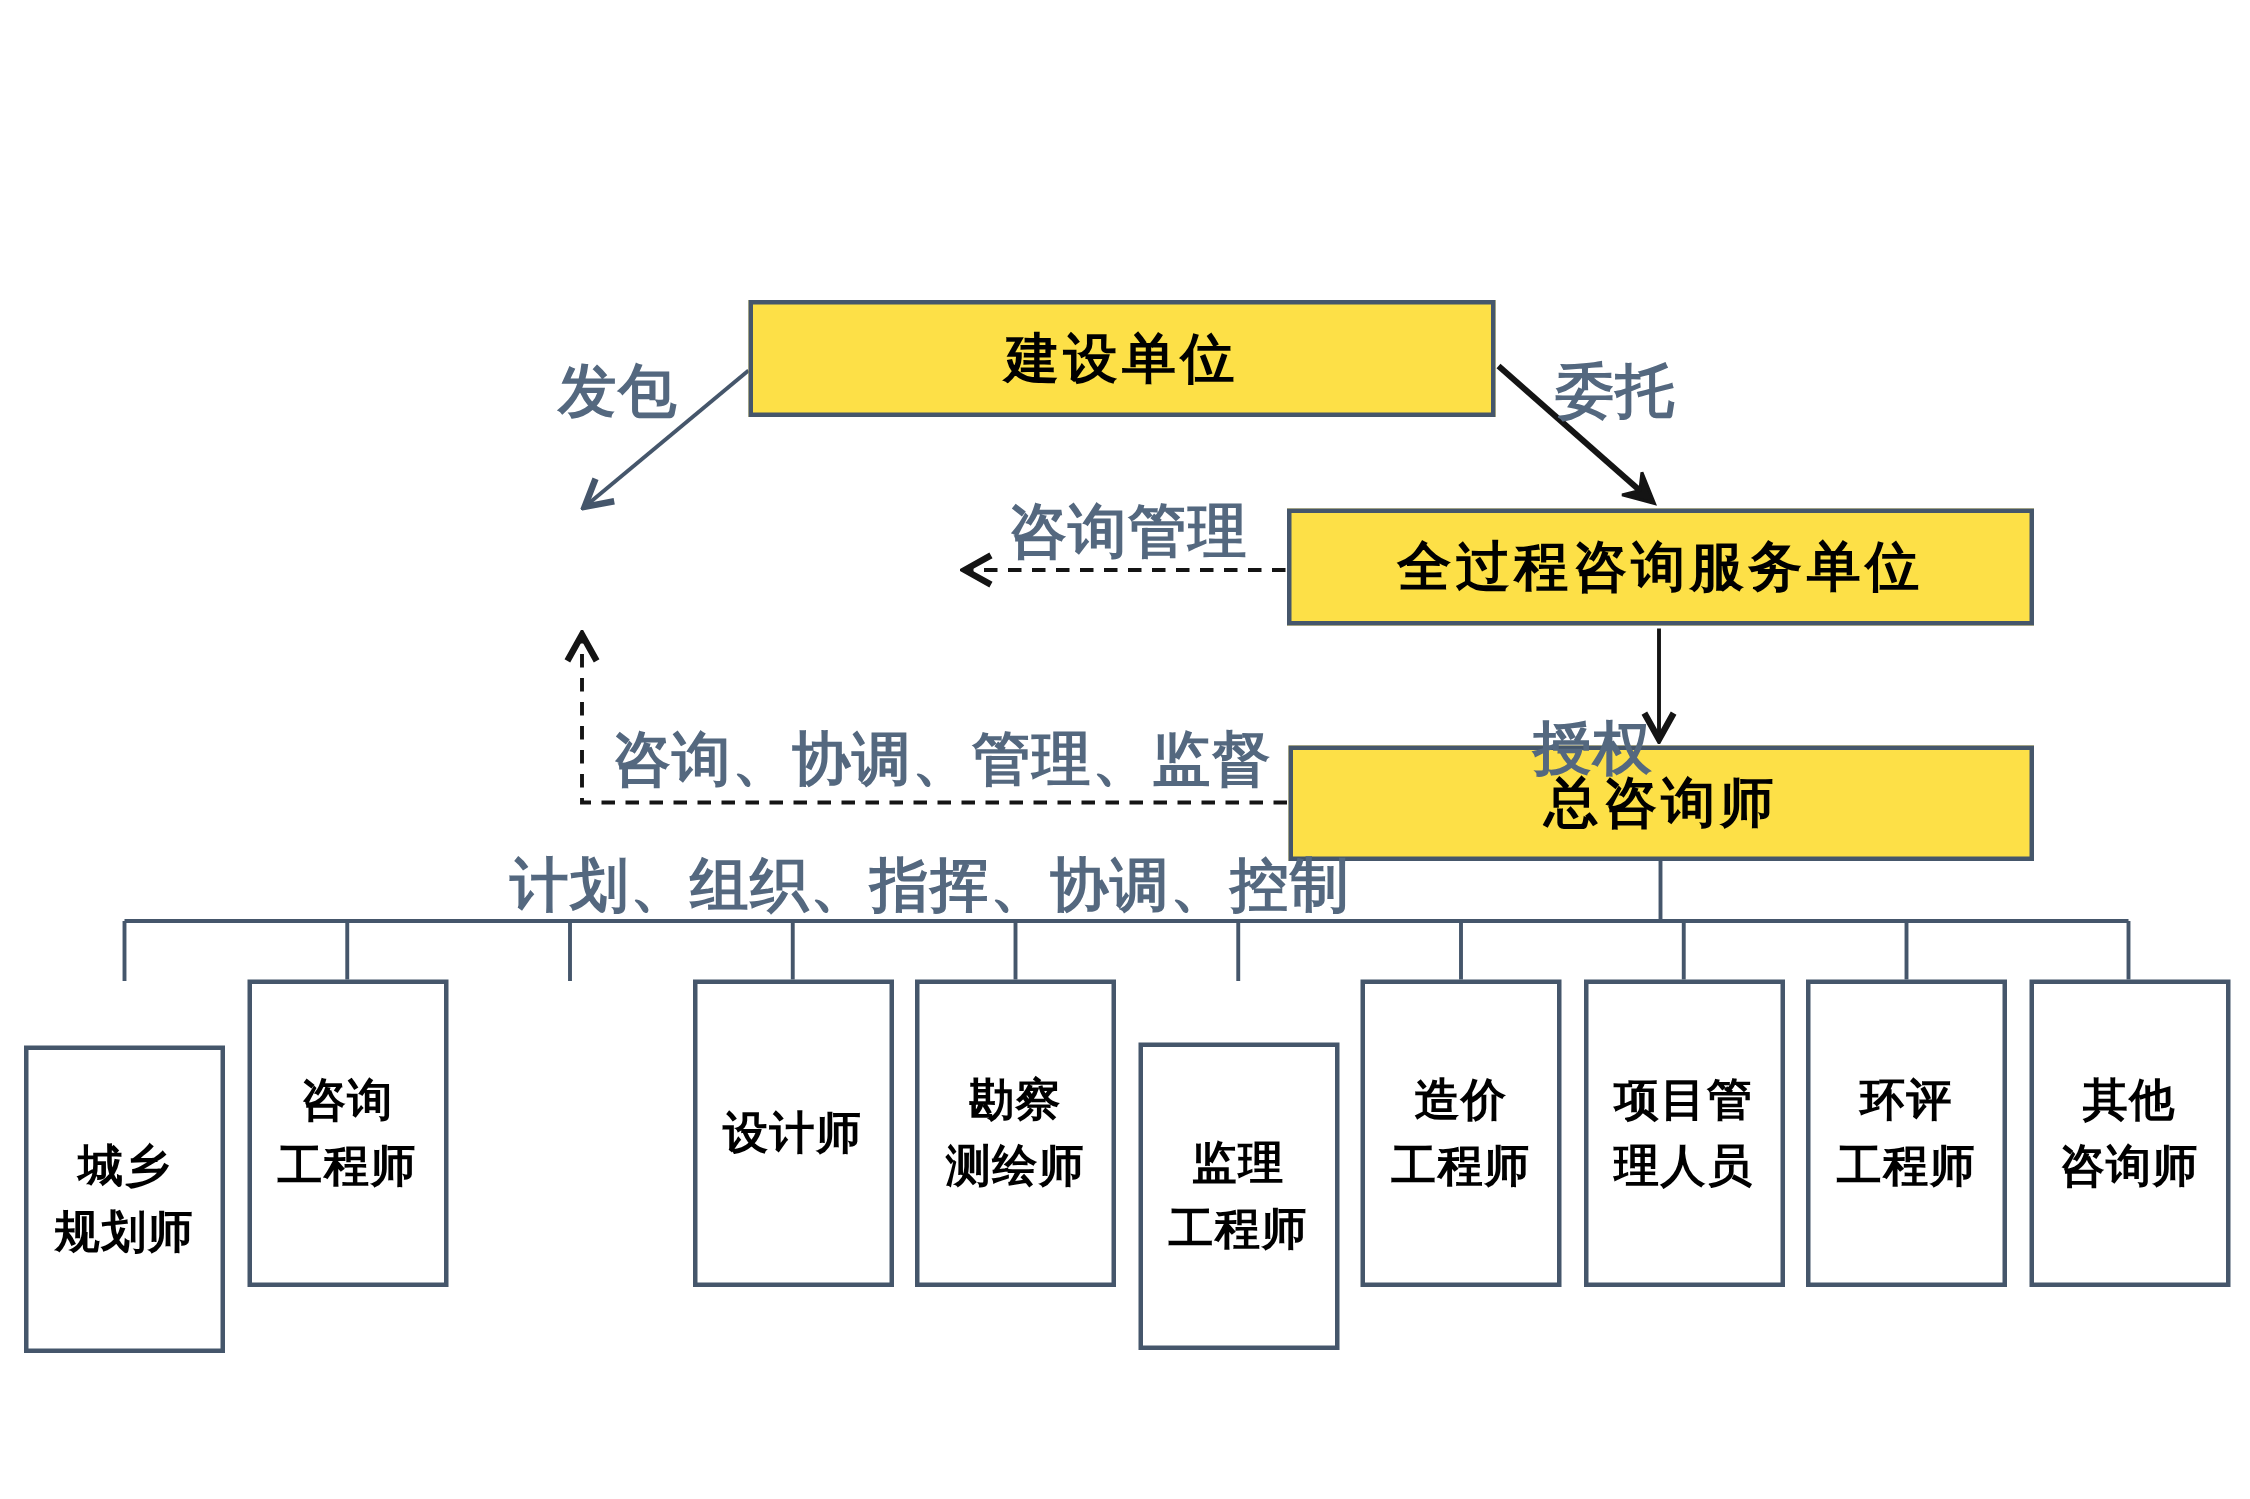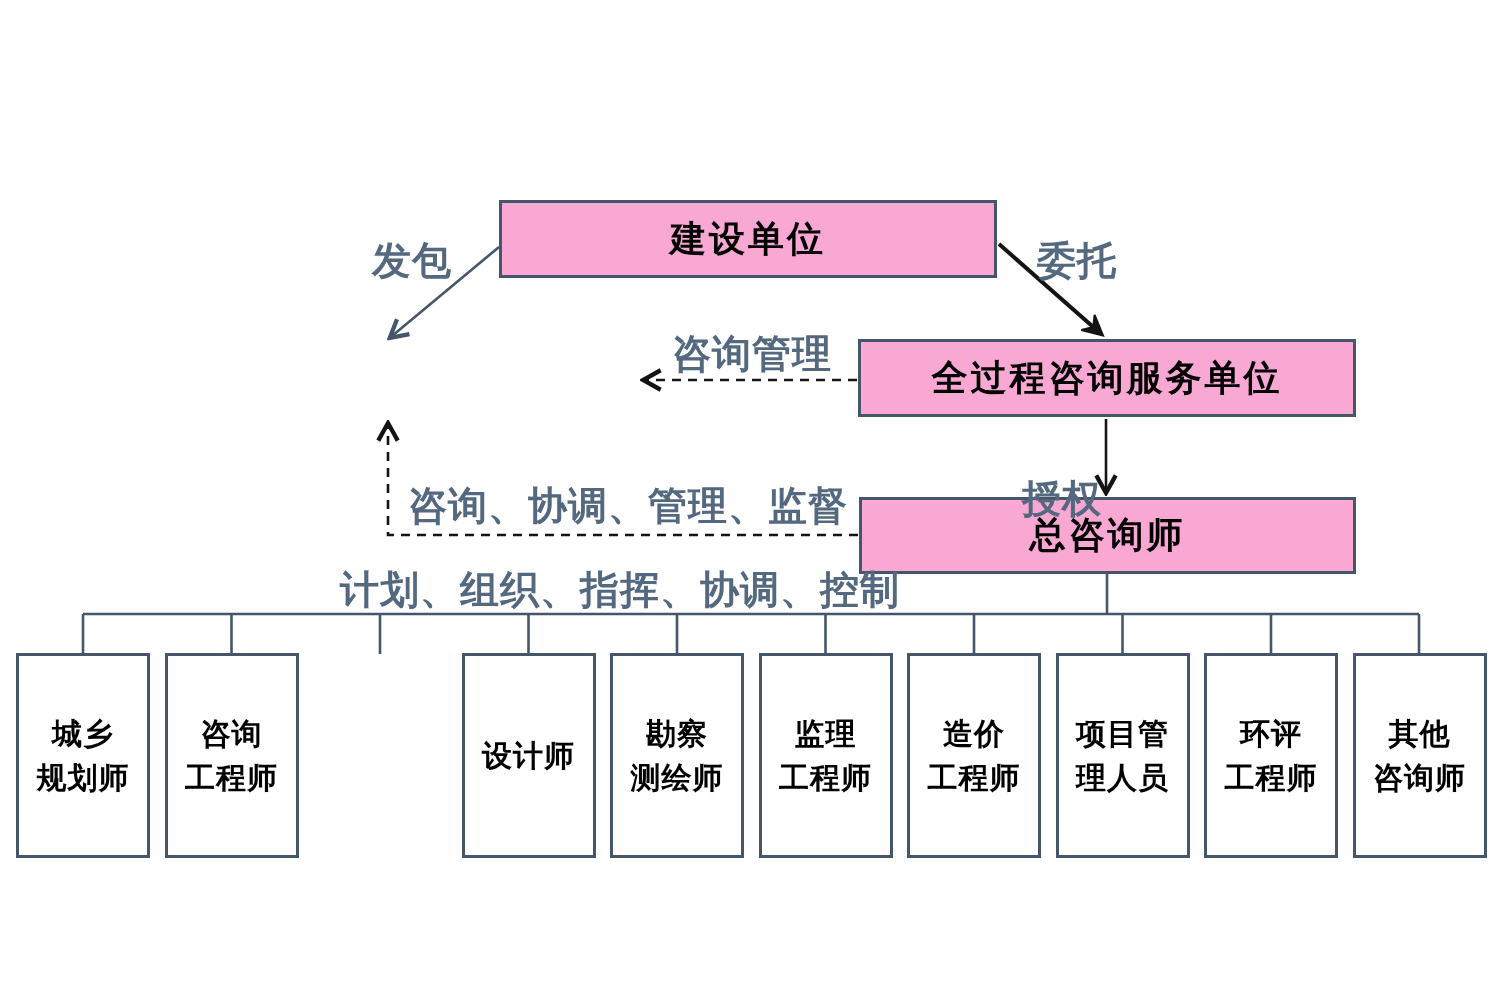--- a/index.html
+++ b/index.html
@@ -18,21 +18,21 @@
     background: #ffffff;
     overflow: hidden;
   }
   .wires {
     position: absolute;
     left: 0; top: 0;
     width: 1500px; height: 999px;
   }
   .node {
     position: absolute;
-    background: #f9a8d4;
+    background: #fde047;
     border: 3px solid var(--box-border);
     display: flex;
     align-items: center;
     justify-content: center;
     color: var(--box-text);
     font-weight: bold;
     text-align: center;
   }
   .node-main { font-size: 36px; letter-spacing: 3px; }
   .node-owner        { left: 499px; top: 200px; width: 498px; height: 78px; }
@@ -124,28 +124,28 @@
     <span>总咨询师</span>
   </div>
 
   <div class="edge-label" style="left:412px; top:261px;">发包</div>
   <div class="edge-label" style="left:1077px; top:261px;">委托</div>
   <div class="edge-label" style="left:752px; top:354px;">咨询管理</div>
   <div class="edge-label" style="left:1062px; top:463px;margin-top:36px;">授权</div>
   <div class="edge-label" style="left:628px; top:506px;">咨询、协调、管理、监督</div>
   <div class="edge-label" style="left:620px; top:590px;">计划、组织、指挥、协调、控制</div>
 
-  <div class="specialist" style="left:16px;">城乡
+  <div class="specialist" style="left:16px;margin-top:44px;">城乡
 规划师</div>
   <div class="specialist" style="left:164.5px;">咨询
 工程师</div>
   <div class="specialist" style="left:461.5px;">设计师</div>
   <div class="specialist" style="left:610px;">勘察
 测绘师</div>
-  <div class="specialist" style="left:758.5px;">监理
+  <div class="specialist" style="left:758.5px;margin-top:42px;">监理
 工程师</div>
   <div class="specialist" style="left:907px;">造价
 工程师</div>
   <div class="specialist" style="left:1055.5px;">项目管
 理人员</div>
   <div class="specialist" style="left:1204px;">环评
 工程师</div>
   <div class="specialist" style="left:1352.5px;">其他
 咨询师</div>
 

